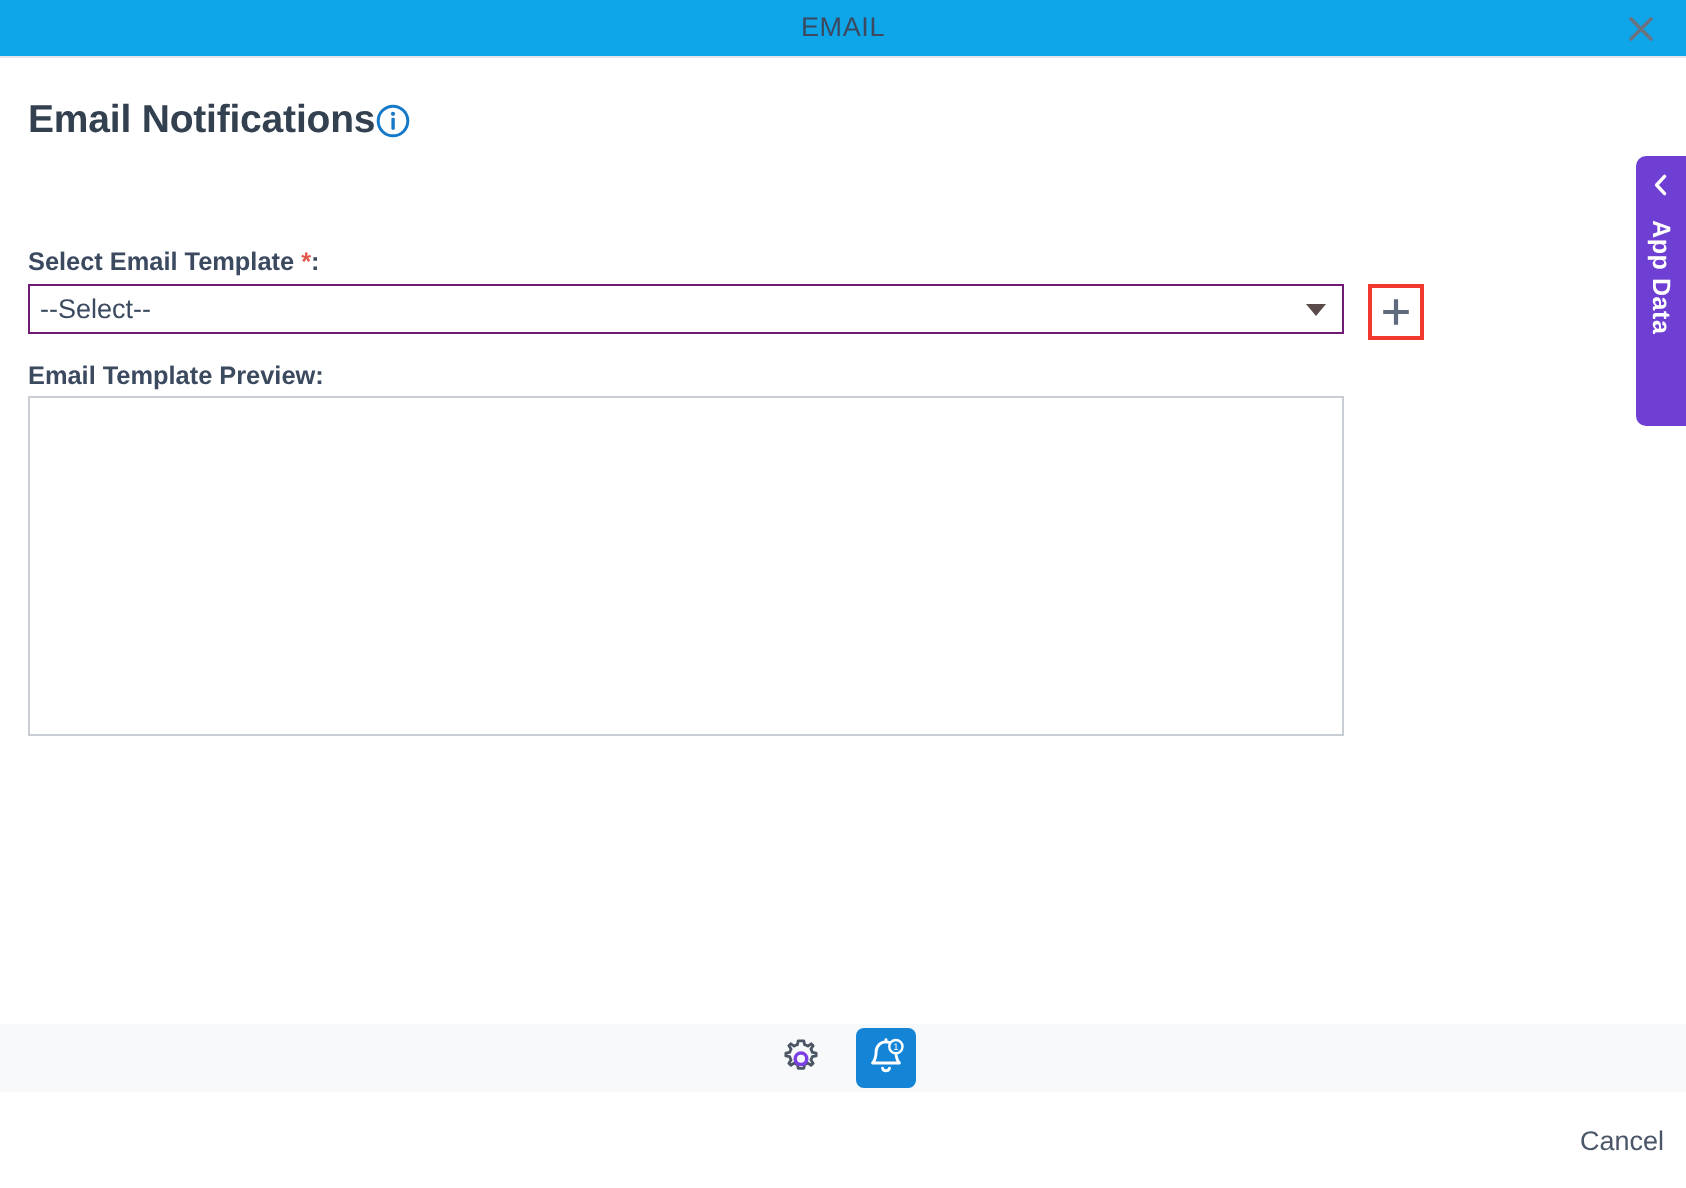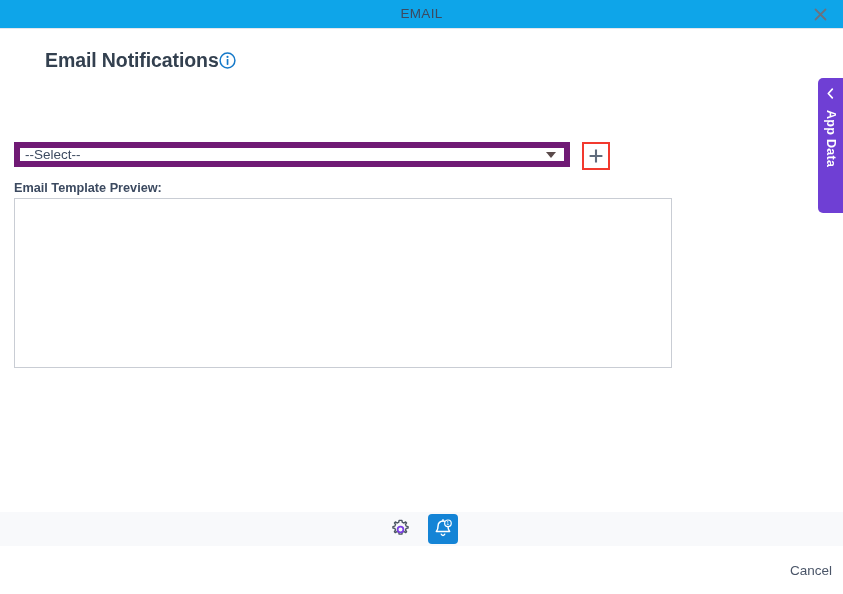--- a/index.html
+++ b/index.html
@@ -57,21 +57,20 @@
     height: 483px;
     background: #ffffff;
   }
 
   .page-heading {
     position: absolute;
     left: 14px;
     top: 20px;
     display: flex;
     align-items: center;
-    margin-left: 31px;
   }
   .page-heading h1 {
     margin: 0;
     font-size: 19.5px;
     font-weight: bold;
     color: #33404f;
     letter-spacing: -0.1px;
   }
   .info-icon {
     width: 17px;
@@ -113,23 +112,23 @@
   .select-row {
     position: absolute;
     left: 14px;
     top: 113px;
     display: flex;
     align-items: flex-start;
     gap: 0;
   }
   .select-box {
     position: relative;
-    width: 556px;
+    width: 658px;
     height: 25px;
-    border: 6px solid #701a75;
+    border: 1px solid #701a75;
     background: #ffffff;
     box-sizing: border-box;
     display: flex;
     align-items: center;
     cursor: pointer;
   }
   .select-value {
     padding-left: 5px;
     font-size: 13.5px;
     color: #3c4a60;
@@ -296,20 +295,24 @@
     <span class="info-icon">
       <svg width="17" height="17" viewBox="0 0 17 17">
         <circle cx="8.5" cy="8.5" r="7.4" fill="#ffffff" stroke="#1579c9" stroke-width="1.5"></circle>
         <circle cx="8.5" cy="4.9" r="1.05" fill="#1579c9"></circle>
         <rect x="7.7" y="6.9" width="1.7" height="6" rx="0.6" fill="#1579c9"></rect>
       </svg>
     </span>
   </div>
 
 
+  <div class="field-label label-select">
+    <span>Select Email Template</span>
+    <span class="req-star">*</span><span>:</span>
+  </div>
 
   <div class="select-row">
     <div class="select-box">
       <span class="select-value">--Select--</span>
       <span class="select-arrow"></span>
     </div>
     <div class="add-btn-wrap">
       <span>
         <svg width="18" height="18" viewBox="0 0 18 18">
           <path d="M9 2.6 V15.4 M2.6 9 H15.4" stroke="#5f6b7c" stroke-width="2.1" stroke-linecap="butt" fill="none"></path>

